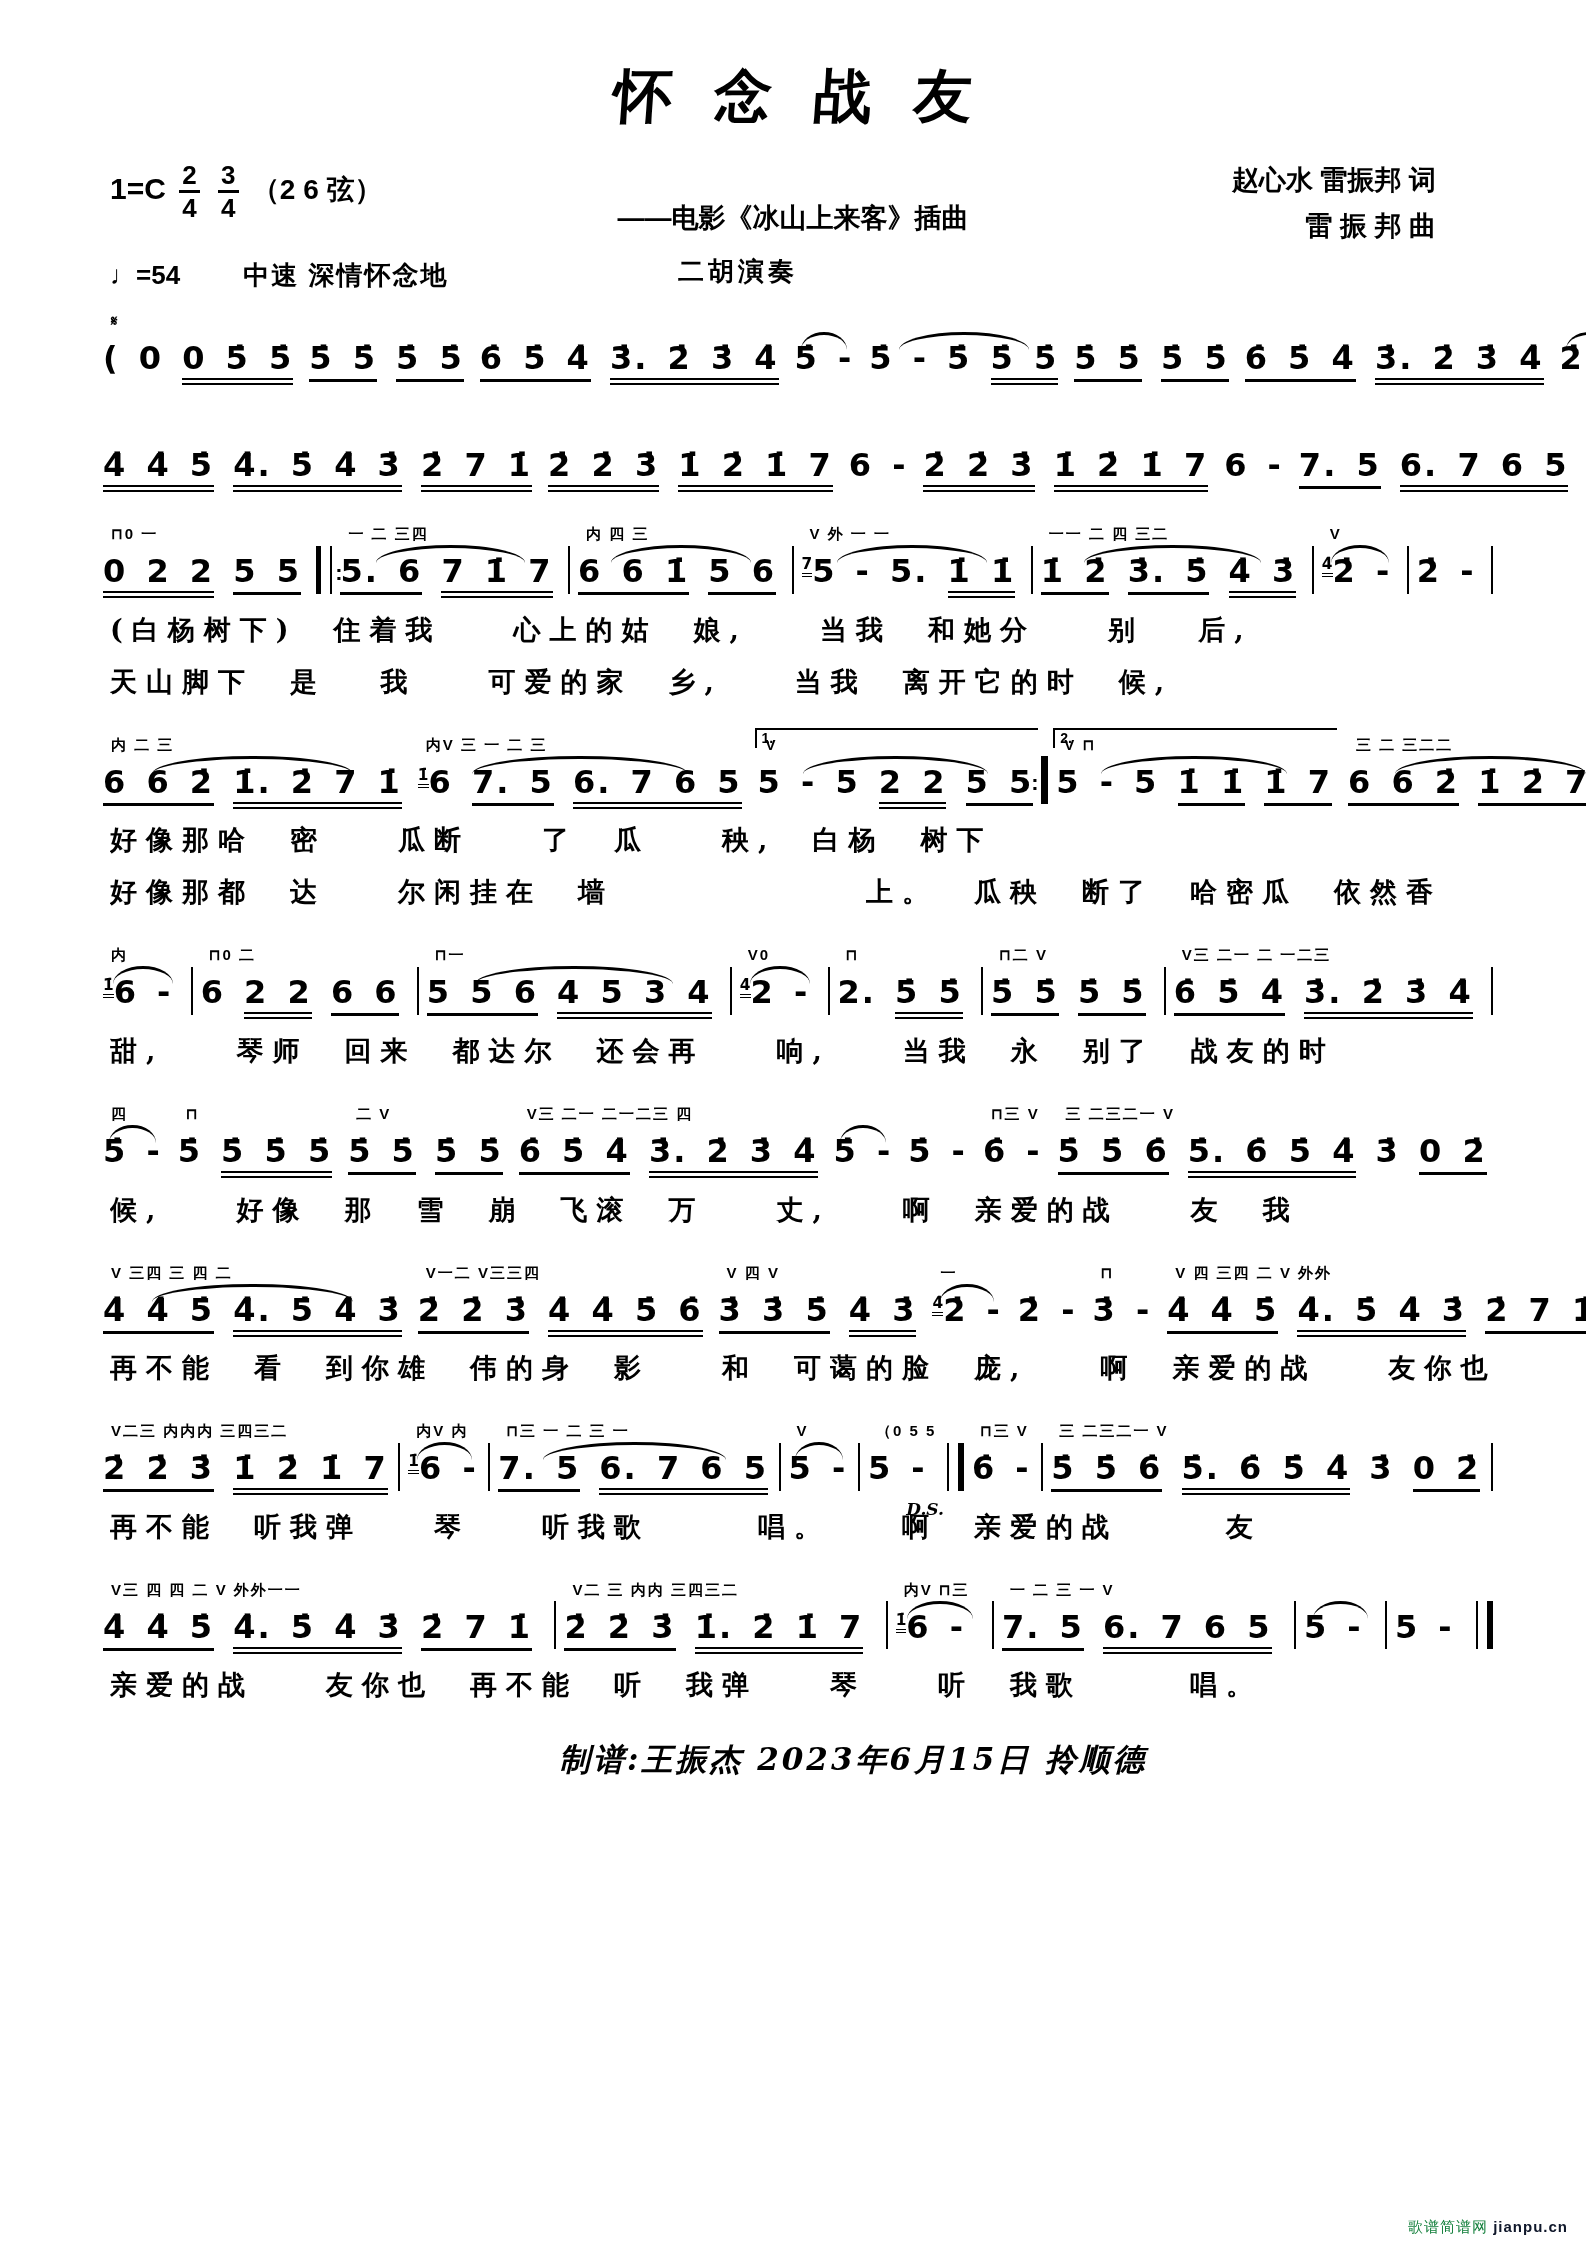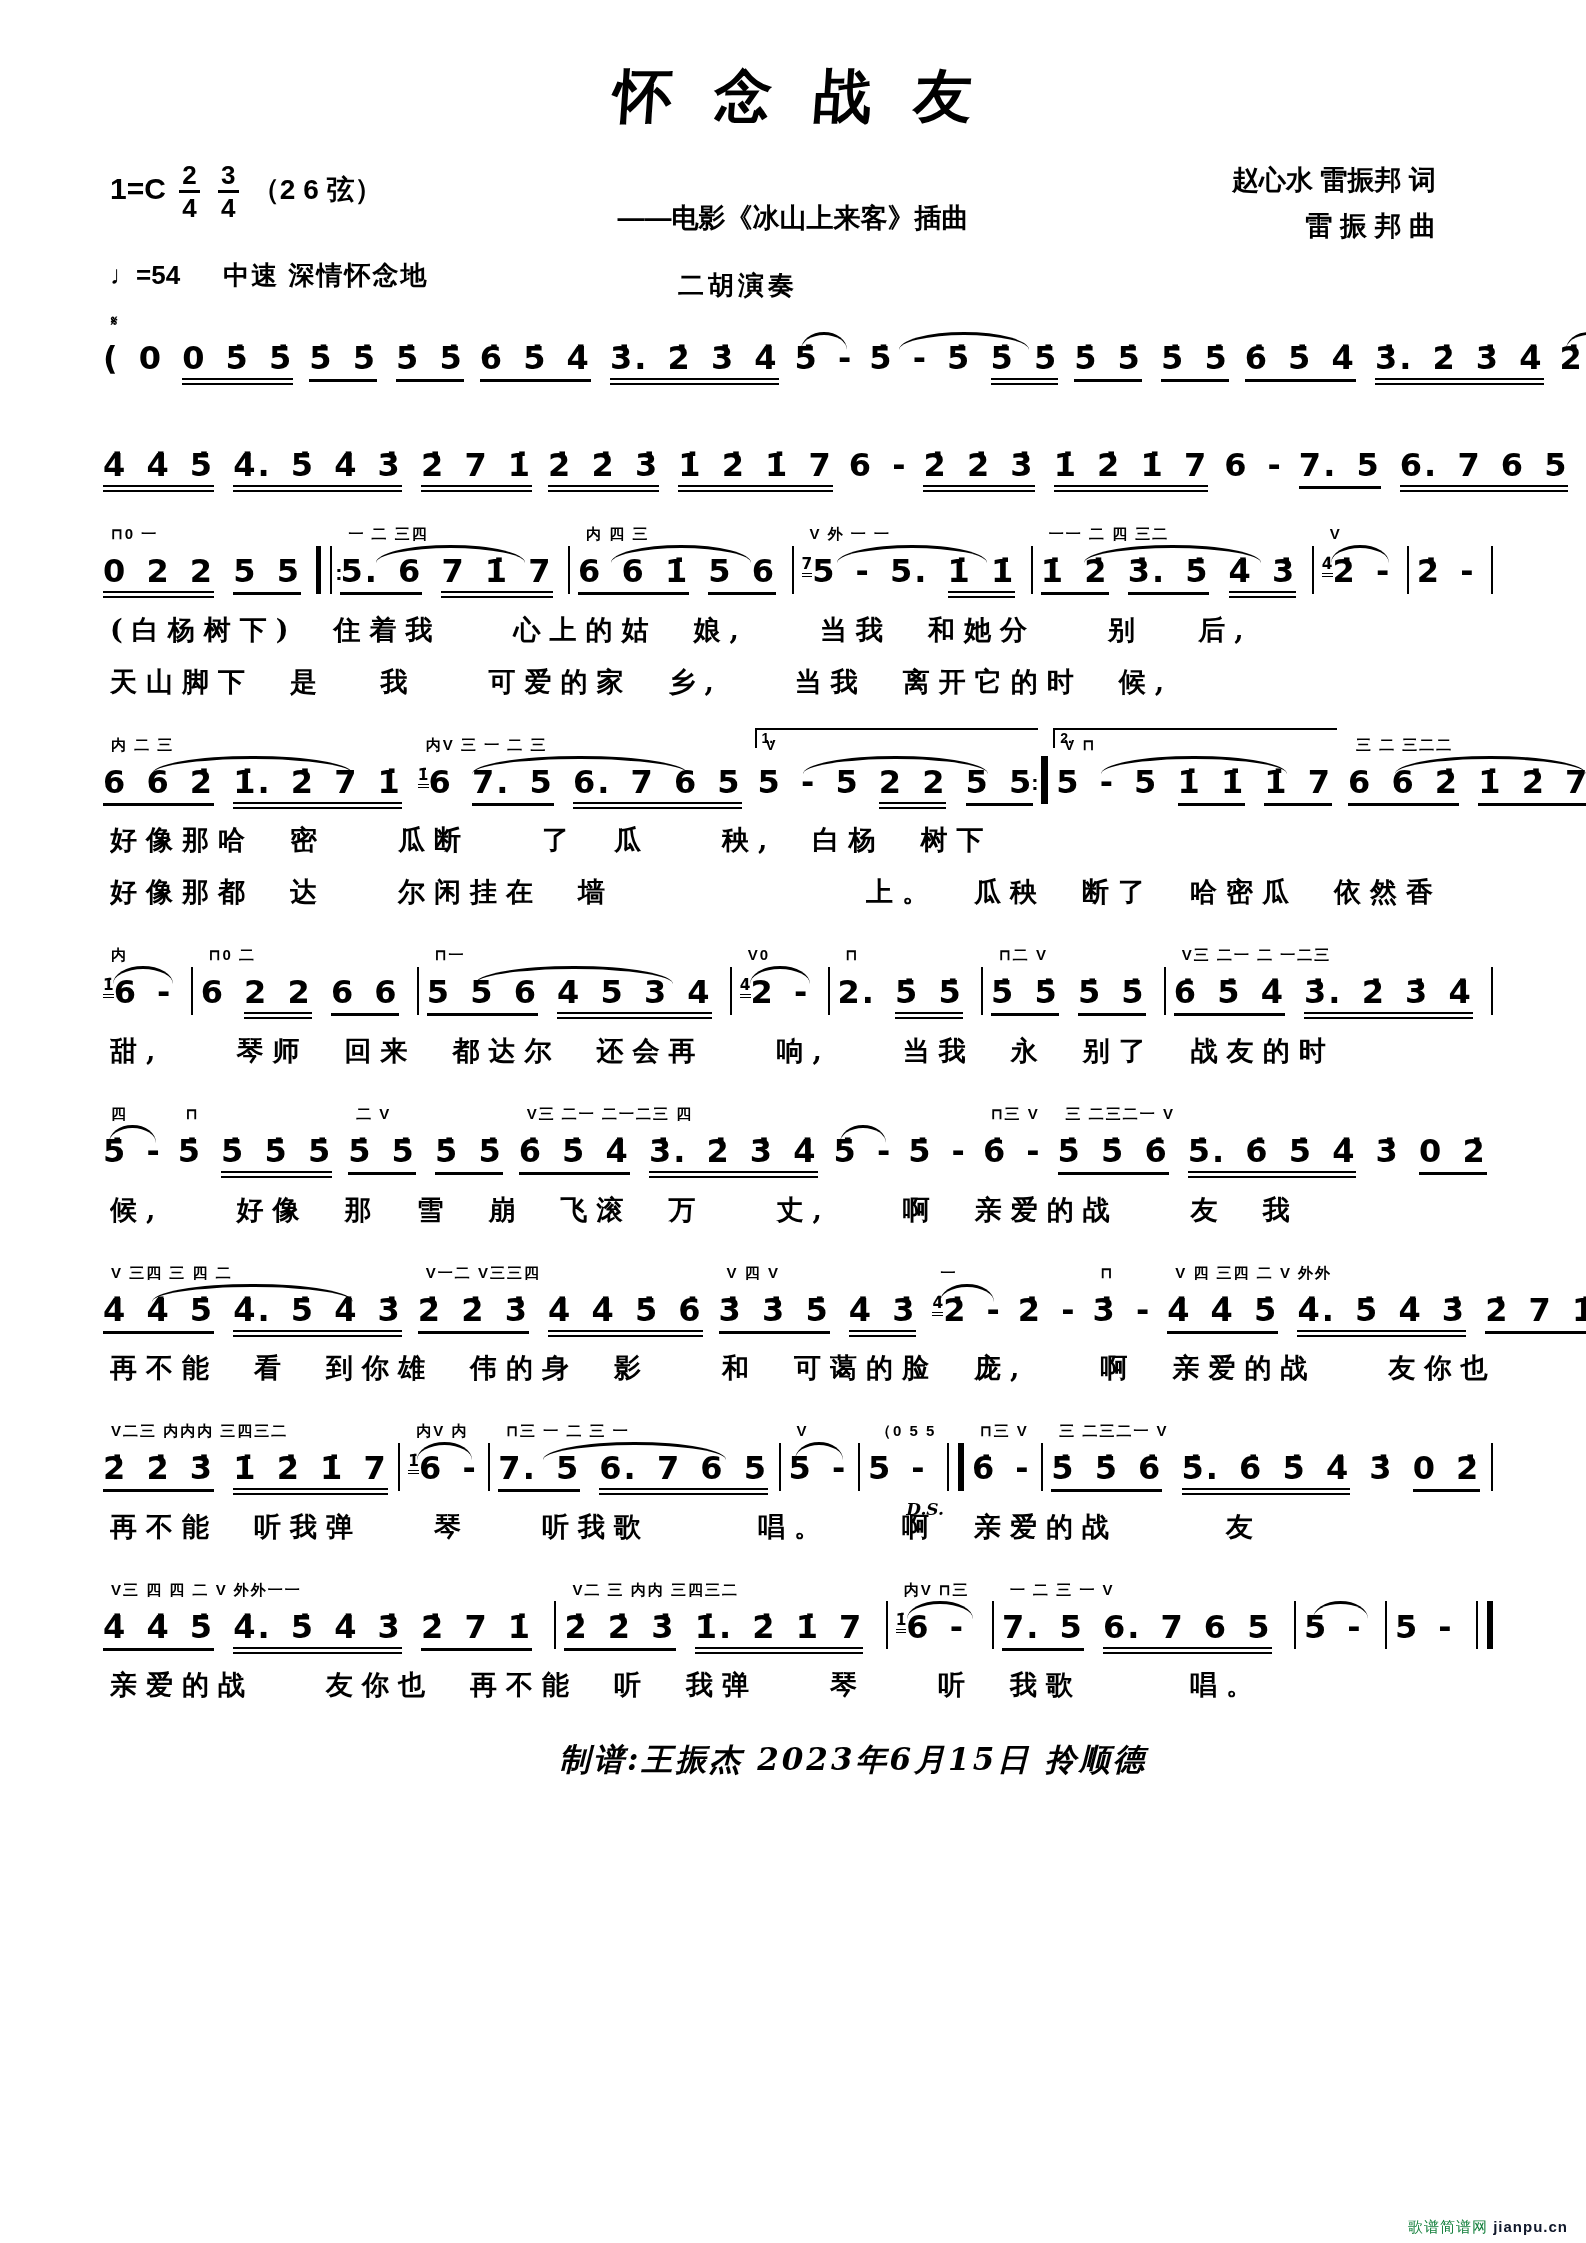--- a/index.html
+++ b/index.html
@@ -14,30 +14,30 @@
   .title{
     position:absolute;left:0;right:0;top:58px;text-align:center;
     font-family:"DejaVu Serif",serif;font-weight:bold;font-size:58px;
     letter-spacing:42px;text-indent:42px;transform:skewX(-4deg);
   }
   .subtitle{
     position:absolute;left:0;right:0;top:200px;text-align:center;
     font-weight:bold;font-size:27px;
   }
   .performance{
-    position:absolute;left:0;right:110px;top:268px;text-align:center;
+    position:absolute;left:0;right:110px;top:254px;text-align:center;
     font-weight:bold;font-size:26px;letter-spacing:4px;
   }
   .keyblock{position:absolute;left:110px;top:162px;font-weight:bold;font-size:30px;white-space:nowrap;}
   .frac{display:inline-block;text-align:center;vertical-align:middle;margin:0 5px;font-size:26px;line-height:1;}
   .frac .num{display:block;border-bottom:3px solid #000;padding:0 3px 2px;}
   .frac .den{display:block;padding-top:2px;}
   .strings{font-size:28px;}
   .tempoblock{position:absolute;left:110px;top:258px;font-weight:bold;font-size:26px;letter-spacing:2px;}
-  .tempoblock .bpm{letter-spacing:0;margin-right:34px;}
+  .tempoblock .bpm{letter-spacing:0;margin-right:54px;}
   .credits{position:absolute;right:150px;top:158px;text-align:right;font-weight:bold;font-size:27px;line-height:1.7;}
   
   .score{padding:0 92px 0 96px;}
   .line-block{margin-bottom:36px;position:relative;}
   .score-line{display:flex;align-items:flex-end;width:100%;}
   .measure{
     position:relative;flex:1 1 auto;padding:0 7px;
     display:flex;flex-direction:column;justify-content:flex-end;
   }
   .marks{

